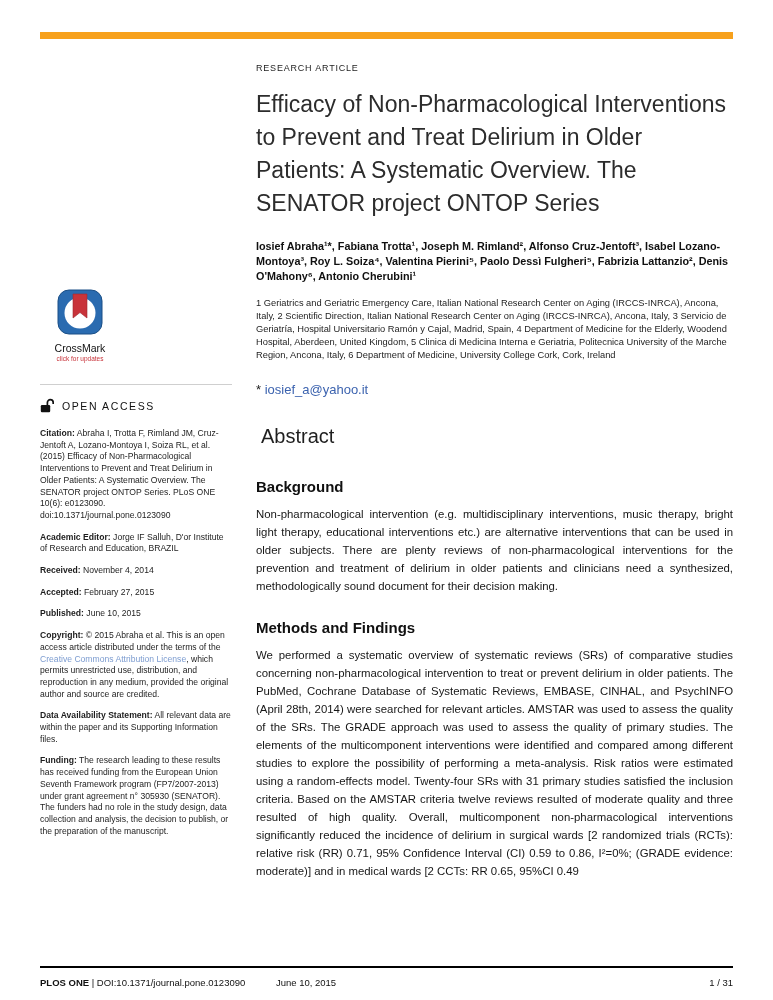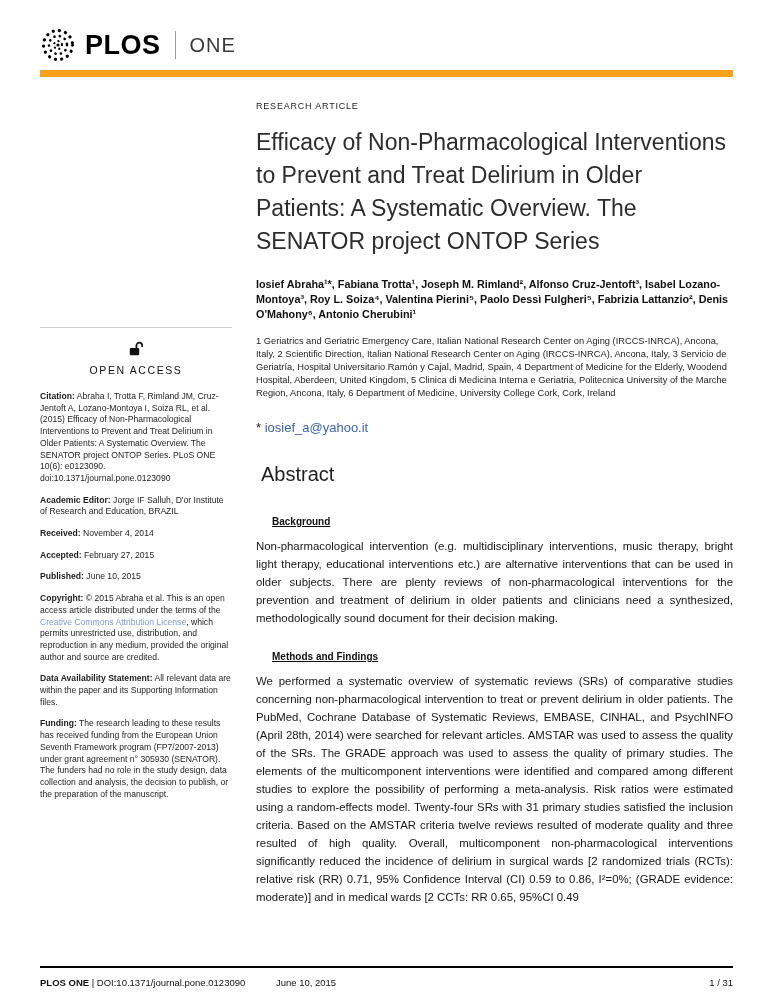--- a/index.html
+++ b/index.html
@@ -18,69 +18,67 @@
   .orange-rule{height:7px;background:#F7A11C;margin-top:6px;}
   
   .columns{display:flex;height:858px;overflow:hidden;}
   .sidebar{width:192px;flex:none;padding-top:250px;}
   .main{flex:1;padding-left:24px;padding-top:24px;}
   
   .side-badge{margin:0 0 22px 8px;width:64px;text-align:center;cursor:pointer;}
   .crossmark-label{font-size:10.5px;color:#111;margin-top:3px;}
   .crossmark-sub{font-size:6.5px;color:#C8333A;margin-top:1px;}
   .oa-divider{height:1px;background:#cfcfcf;margin:0 0 13px;}
-  .oa-row{display:flex;align-items:center;gap:8px;margin:0 0 15px;flex-direction:column;}
+  .oa-row{display:flex;align-items:center;gap:8px;margin:0 0 15px;}
   .oa-label{font-size:10.5px;letter-spacing:1.6px;color:#111;}
   .side-para{font-size:8.6px;line-height:11.7px;margin:0 0 10px;color:#1d1d1d;}
   .side-para b{font-weight:700;}
   .side-link{color:#7C9CD0;text-decoration:none;cursor:pointer;}
   
   .kicker{font-size:9px;letter-spacing:.8px;color:#1d1d1d;margin:0 0 15px;}
   .title{font-size:23px;line-height:33px;font-weight:400;color:#2c2c2c;margin:0 0 19px;}
   .authors{font-size:10.8px;font-weight:700;line-height:15px;margin:0 0 13px;color:#101010;}
   .affil{font-size:9.3px;line-height:13px;margin:0 0 20px;color:#1d1d1d;}
   .email-row{font-size:13px;margin:0 0 28px;color:#1d1d1d;}
   .email-link{color:#3C63AF;text-decoration:none;cursor:pointer;}
   .abstract-h{font-size:20px;font-weight:400;color:#1f1f1f;margin:0 5px 30px;}
-  .section-h{font-size:10px;font-weight:700;margin:24px 16px 10px;color:#101010;text-decoration:underline;}
+  .section-h{font-size:15px;font-weight:700;margin:24px 0 10px;color:#101010;}
   .body-p{font-size:11.4px;line-height:18px;text-align:justify;margin:0;color:#161616;}
   
   .footer{
     position:absolute;left:40px;right:40px;bottom:12px;background:#fff;
     border-top:2px solid #000;padding-top:9px;
     display:flex;justify-content:space-between;align-items:baseline;
     font-size:9.5px;color:#111;
   }
   .footer-left b{font-weight:700;}
   .footer-date{margin-left:28px;}
 </style>
 </head>
 <body>
 
 <div class="page">
 
-  <div class="logo-row">
-    <span style="display:inline-flex;">
-      <svg width="36" height="36" viewBox="0 0 36 36" aria-hidden="true">
-        <circle cx="18" cy="18" r="14.5" fill="none" stroke="#000" stroke-width="3.2" stroke-linecap="round" stroke-dasharray="0.1 6.2"></circle>
-        <circle cx="18" cy="18" r="9" fill="none" stroke="#000" stroke-width="2.6" stroke-linecap="round" stroke-dasharray="0.1 5.4"></circle>
-        <circle cx="18" cy="18" r="4" fill="none" stroke="#000" stroke-width="2.2" stroke-linecap="round" stroke-dasharray="0.1 4.6"></circle>
-        <circle cx="18" cy="18" r="1.6" fill="#000"></circle>
-      </svg>
-    </span>
-    <span class="brand">PLOS</span>
-    <span class="logo-divider"></span>
-    <span class="edition">ONE</span>
-  </div>
   <div class="orange-rule"></div>
 
   <div class="columns">
 
     <div class="sidebar">
 
+      <div class="side-badge">
+        <span style="display:inline-flex;">
+          <svg width="46" height="46" viewBox="0 0 46 46" aria-hidden="true">
+            <rect x="1" y="1" width="44" height="44" rx="11" fill="#2A6BB0" stroke="#1B4F86"></rect>
+            <circle cx="23" cy="24" r="15.5" fill="#ffffff"></circle>
+            <path d="M16 5 h14 v24 l-7 -5.5 l-7 5.5 z" fill="#C8333A" stroke="#9e2830" stroke-width="0.6"></path>
+          </svg>
+        </span>
+        <div class="crossmark-label">CrossMark</div>
+        <div class="crossmark-sub">click for updates</div>
+      </div>
 
       <div class="oa-divider"></div>
 
       <div class="oa-row">
         <span style="display:inline-flex;">
           <svg width="14" height="15" viewBox="0 0 14 15" aria-hidden="true">
             <rect x="0.8" y="7" width="9.4" height="7.2" rx="1.2" fill="#111"></rect>
             <path d="M7.4 7 V4.6 a2.9 2.9 0 0 1 5.8 0 V6" fill="none" stroke="#111" stroke-width="1.7"></path>
           </svg>
         </span>

